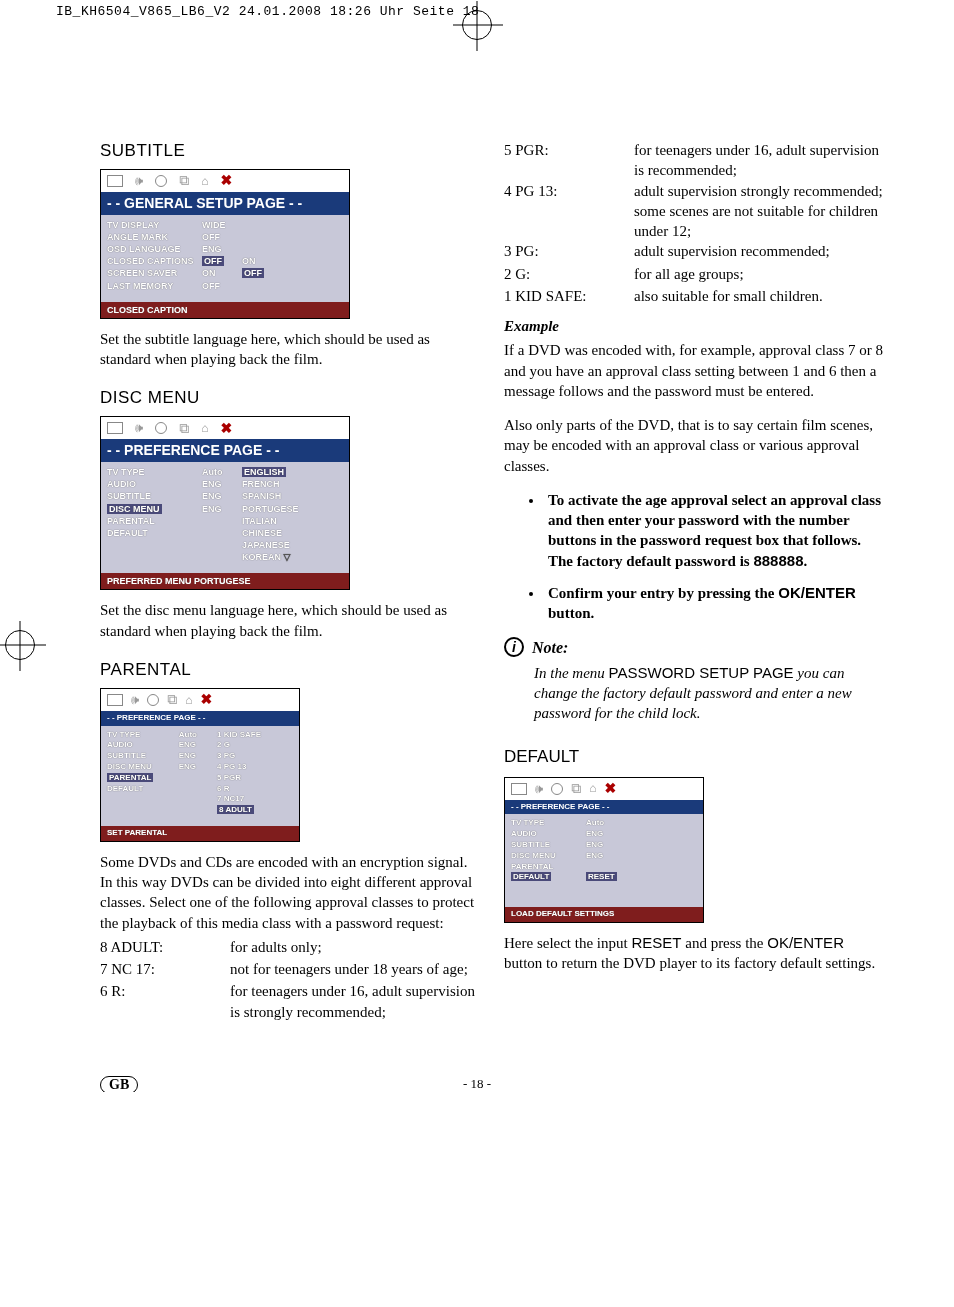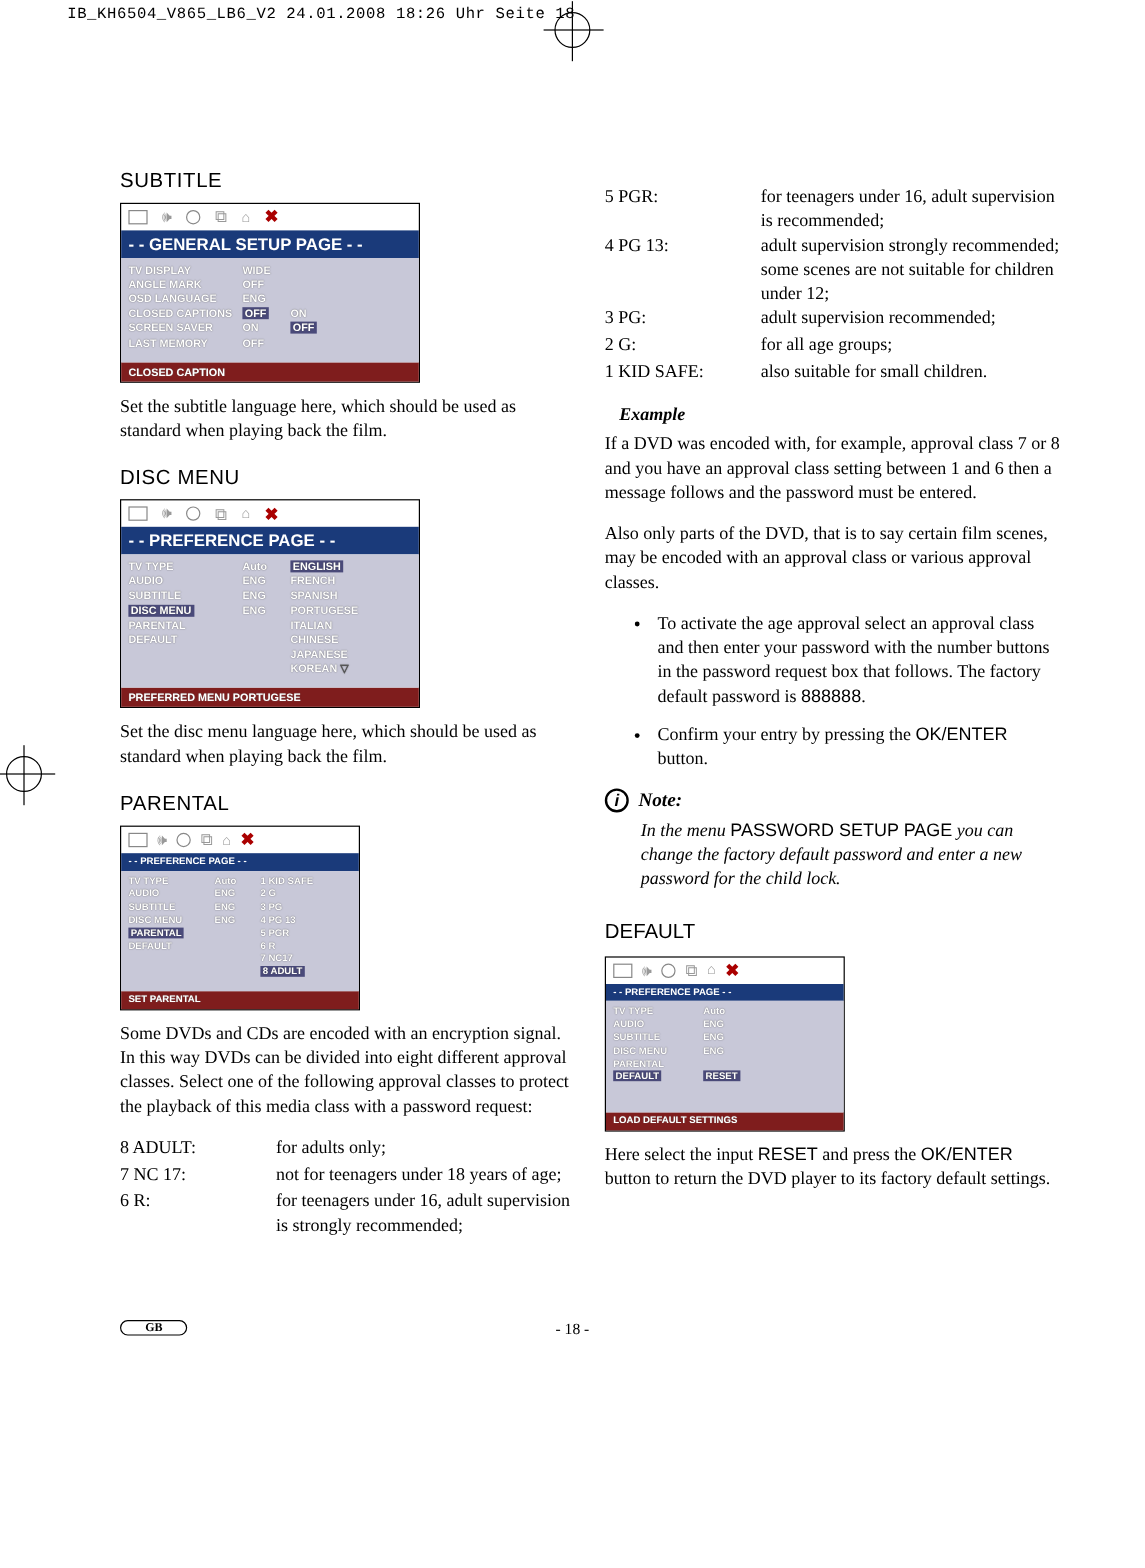--- a/index.html
+++ b/index.html
@@ -86,41 +86,41 @@
     font-size:14px;
   }
   .menubody { background:#c8c8d8; padding:4px 6px 10px; min-height:70px; position:relative;}
   .mrow { display:flex; }
   .mlabel { width:95px; color:#fff; text-shadow: 0 0 1px #444; font-weight:bold;}
   .mval { width:40px; color:#fff; text-shadow:0 0 1px #444; font-weight:bold;}
   .mextra { color:#fff; text-shadow:0 0 1px #444; font-weight:bold;}
   .hl2 { background:#4a4a7a; color:#fff; padding:0 2px;}
   .menufoot { background:#7f1d1d; color:#fff; text-shadow:0 0 1px #666; font-weight:bold; padding:2px 6px; font-size:9px;}
   .para { margin: 6px 0 18px; }
-  .ratings { display:table; margin:14px 0;}
+  .ratings { display:table; margin:0 0;}
   .rrow{display:table-row;}
   .rlab{display:table-cell; width:130px; vertical-align:top; padding-bottom:2px;}
   .rdesc{display:table-cell; vertical-align:top;}
-  .example-h { font-style: italic; font-weight:bold; margin: 8px 12px 4px;}
+  .example-h { font-style: italic; font-weight:bold; margin: 8px 0 4px;}
   .example-body { margin-bottom:14px;}
-  ul.bul { list-style: disc; padding-left: 40px; margin: 8px 0 14px;}
+  ul.bul { list-style: disc; padding-left: 40px; margin: 8px 0 14px; font-weight: bold;}
   ul.bul li { margin-bottom: 12px; padding-left:4px;}
   .note-row { display:flex; align-items:flex-start; gap:8px; margin-top:4px;}
   .info-ic {
     font-family: Arial, sans-serif;
     width:20px;height:20px;border:2px solid #000;border-radius:50%;
     display:flex;align-items:center;justify-content:center;
     font-style: italic; font-weight:bold; font-size:14px; flex:none;
   }
   .note-h { font-style:italic; font-weight:bold; font-size:16px;}
   .note-body { font-style:italic; margin:4px 0 0 30px;}
   .sans { font-family: Arial, sans-serif; }
   .opt-col {display:inline-block; vertical-align:top;}
   .footer { text-align:center; font-size:13px; margin-top:14px;}
-  .gb { border:1px solid #000; border-radius:10px; padding:0 20px; font-size:10px; font-weight:bold;}
+  .gb { border:1px solid #000; border-radius:10px; padding:0 8px; font-size:14px; font-weight:bold;}
   .arrow-down{font-size:9px;color:#555;}
 </style>
 </head>
 <body>
 
 <div class="print-header">IB_KH6504_V865_LB6_V2  24.01.2008  18:26 Uhr  Seite 18</div>
 <div class="reg-mark reg-top"></div>
 <div class="reg-mark reg-left"></div>
 <div class="reg-mark reg-bottom"></div>
 

